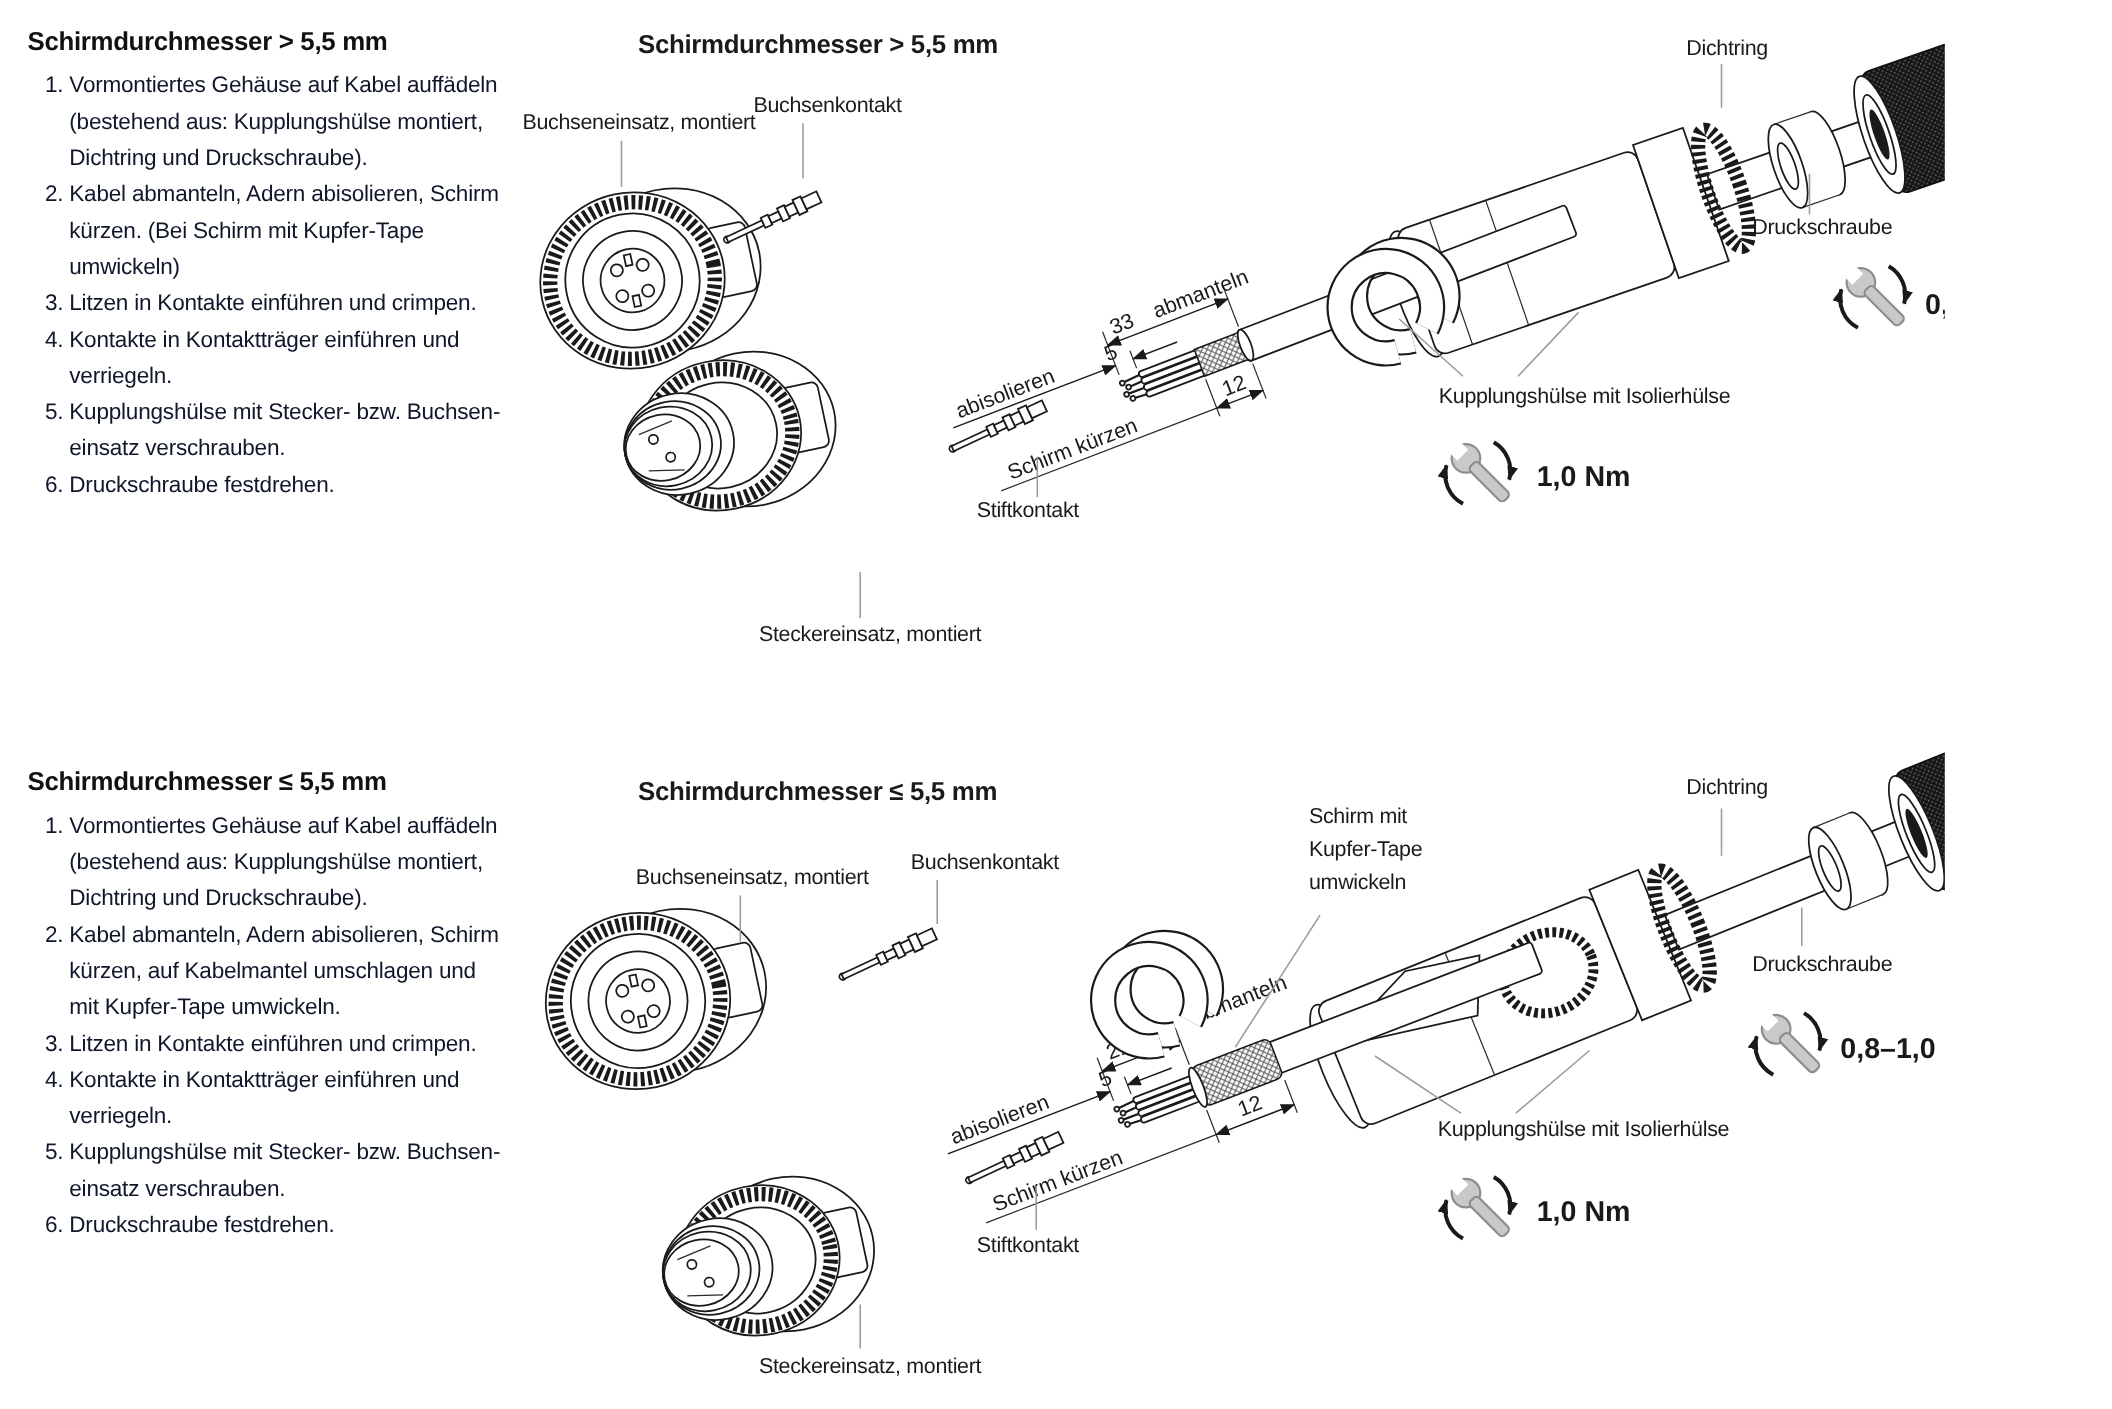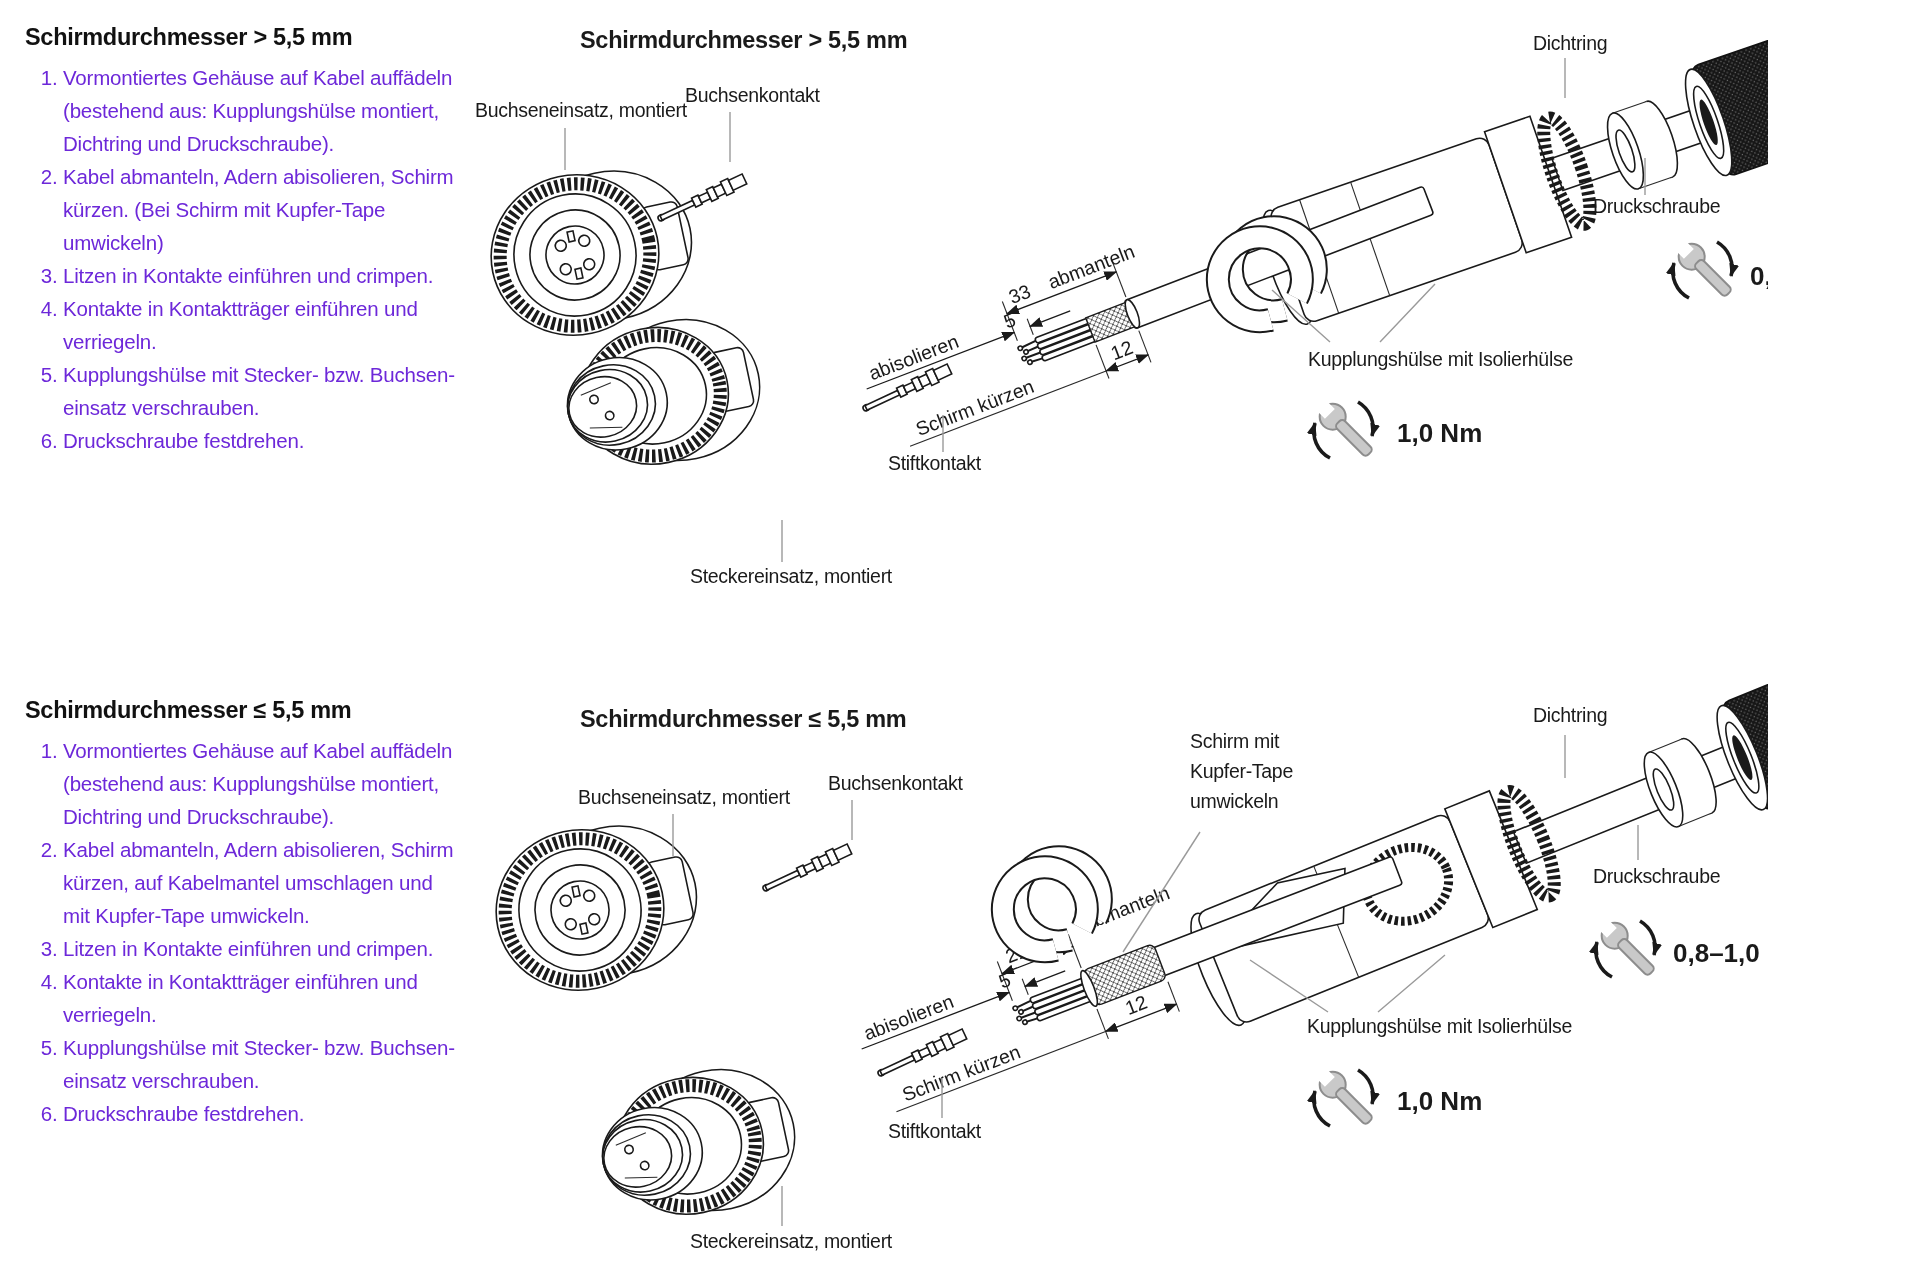--- a/index.html
+++ b/index.html
@@ -1,20 +1,20 @@
 <!DOCTYPE html>
 <html><head>
 <meta charset="utf-8">
 <style>
   html,body{margin:0;padding:0;background:#fff;}
   .page{position:relative;width:1768px;height:1281px;background:#fff;overflow:hidden;
         font-family:"Liberation Sans",sans-serif;color:#1a1a1a;}
   .instructions{position:absolute;width:450px;}
   .instructions h2{margin:0 0 10px 0;font-size:23.5px;letter-spacing:-0.3px;font-weight:bold;color:#111;}
-  .instructions ol{margin:0;padding:0 0 0 38px;font-size:20.5px;line-height:33px;letter-spacing:-0.2px;color:#6d28d9;}
+  .instructions ol{margin:0;padding:0 0 0 38px;font-size:20.5px;line-height:33px;letter-spacing:-0.2px;color:#0f172a;}
   .instructions ol li{padding:0;margin:0;max-width:400px;}
   .diagram{position:absolute;}
   svg text{font-family:"Liberation Sans",sans-serif;fill:#1a1a1a;}
   .lbl{font-size:19.5px;letter-spacing:-0.3px;}
   .ttl{font-size:23.5px;font-weight:bold;letter-spacing:-0.3px;}
   .tq{font-size:26px;font-weight:bold;}
   .dimtxt{font-size:19.5px;}
   .part{fill:#fff;stroke:#1a1a1a;stroke-width:1.6;}
   .ldr{stroke:#9a9a9a;stroke-width:1.4;fill:none;}
   .ext{stroke:#2a2a2a;stroke-width:1.1;fill:none;}

